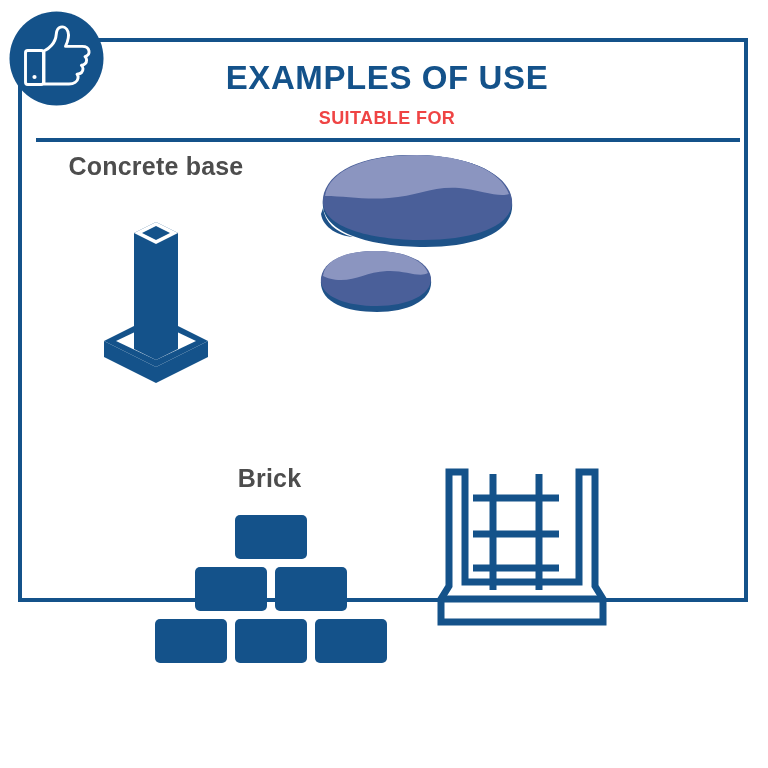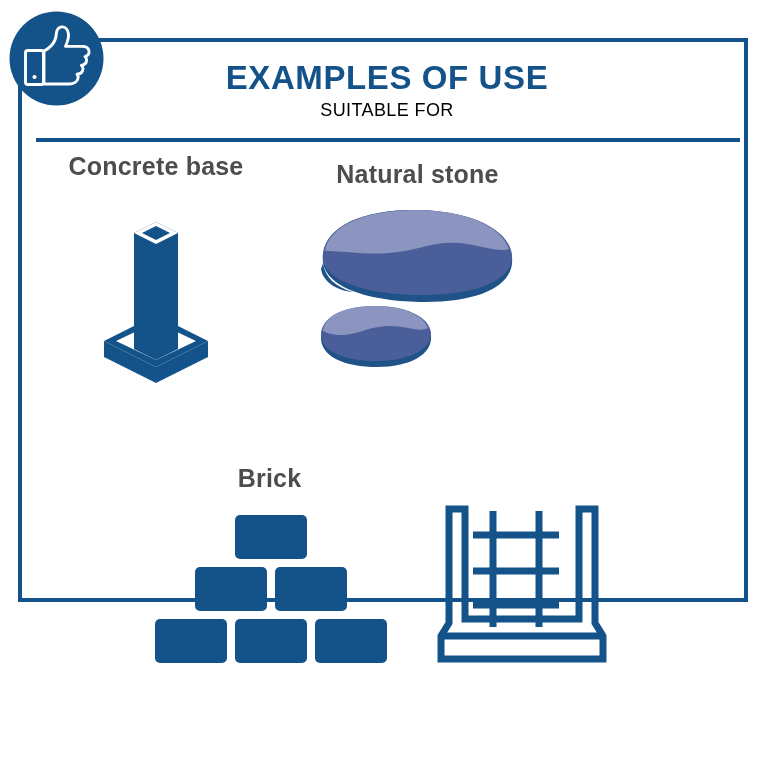--- a/index.html
+++ b/index.html
@@ -49,26 +49,26 @@
   #title {
     margin: 0;
     padding-top: 19px;
     font-size: 33px;
     font-weight: bold;
     letter-spacing: 0.6px;
     color: #14528a;
     line-height: 1.05;
   }
   #subtitle {
-    margin: 0;
+    margin: 8px;
     padding-top: 4px;
     font-size: 18px;
-    font-weight: normal;
+    font-weight: bold;
     letter-spacing: 0.4px;
-    color: #000000;
+    color: #ef4444;
   }
   #divider {
     position: absolute;
     left: 14px;
     top: 96px;
     width: 704px;
     height: 4px;
     background: #14528a;
   }
 
@@ -78,21 +78,20 @@
     display: flex;
     width: 730px;
   }
   #row1 { top: 110px; left: 0; }
   #row2 { top: 422px; left: 0; }
 
   .cell {
     display: flex;
     flex-direction: column;
     align-items: center;
-    justify-content: flex-end;
   }
   .cell-label {
     font-size: 25px;
     font-weight: bold;
     color: #4d4d4d;
     letter-spacing: 0.2px;
     margin-bottom: 18px;
     white-space: nowrap;
   }
   .cell-art {
@@ -168,21 +167,20 @@
           <polygon points="48,34 70,23 92,34 70,45" fill="#ffffff"></polygon>
           <polygon points="56,34 70,27 84,34 70,41" fill="#14528a"></polygon>
 
           <polygon points="69,45 71,45 71,160 69,160" fill="#14528a"></polygon>
         </svg>
       </div>
     </div>
 
 
     <div class="cell" id="cell-natural-stone">
-      <div class="cell-label">Natural stone</div>
       <div class="cell-art">
         <svg width="210" height="172" viewBox="0 0 210 172">
 
           <g>
 
             <path d="M10,48 C14,20 52,2 104,3 C158,4 196,22 199,50
                      C202,78 168,95 112,95 C56,95 6,80 10,48 Z" fill="#1e5288"></path>
 
             <path d="M10,46 C14,18 52,2 104,3 C158,4 196,22 199,48
                      C201,72 166,88 110,88 C54,88 6,74 10,46 Z" fill="#4a5f99"></path>

